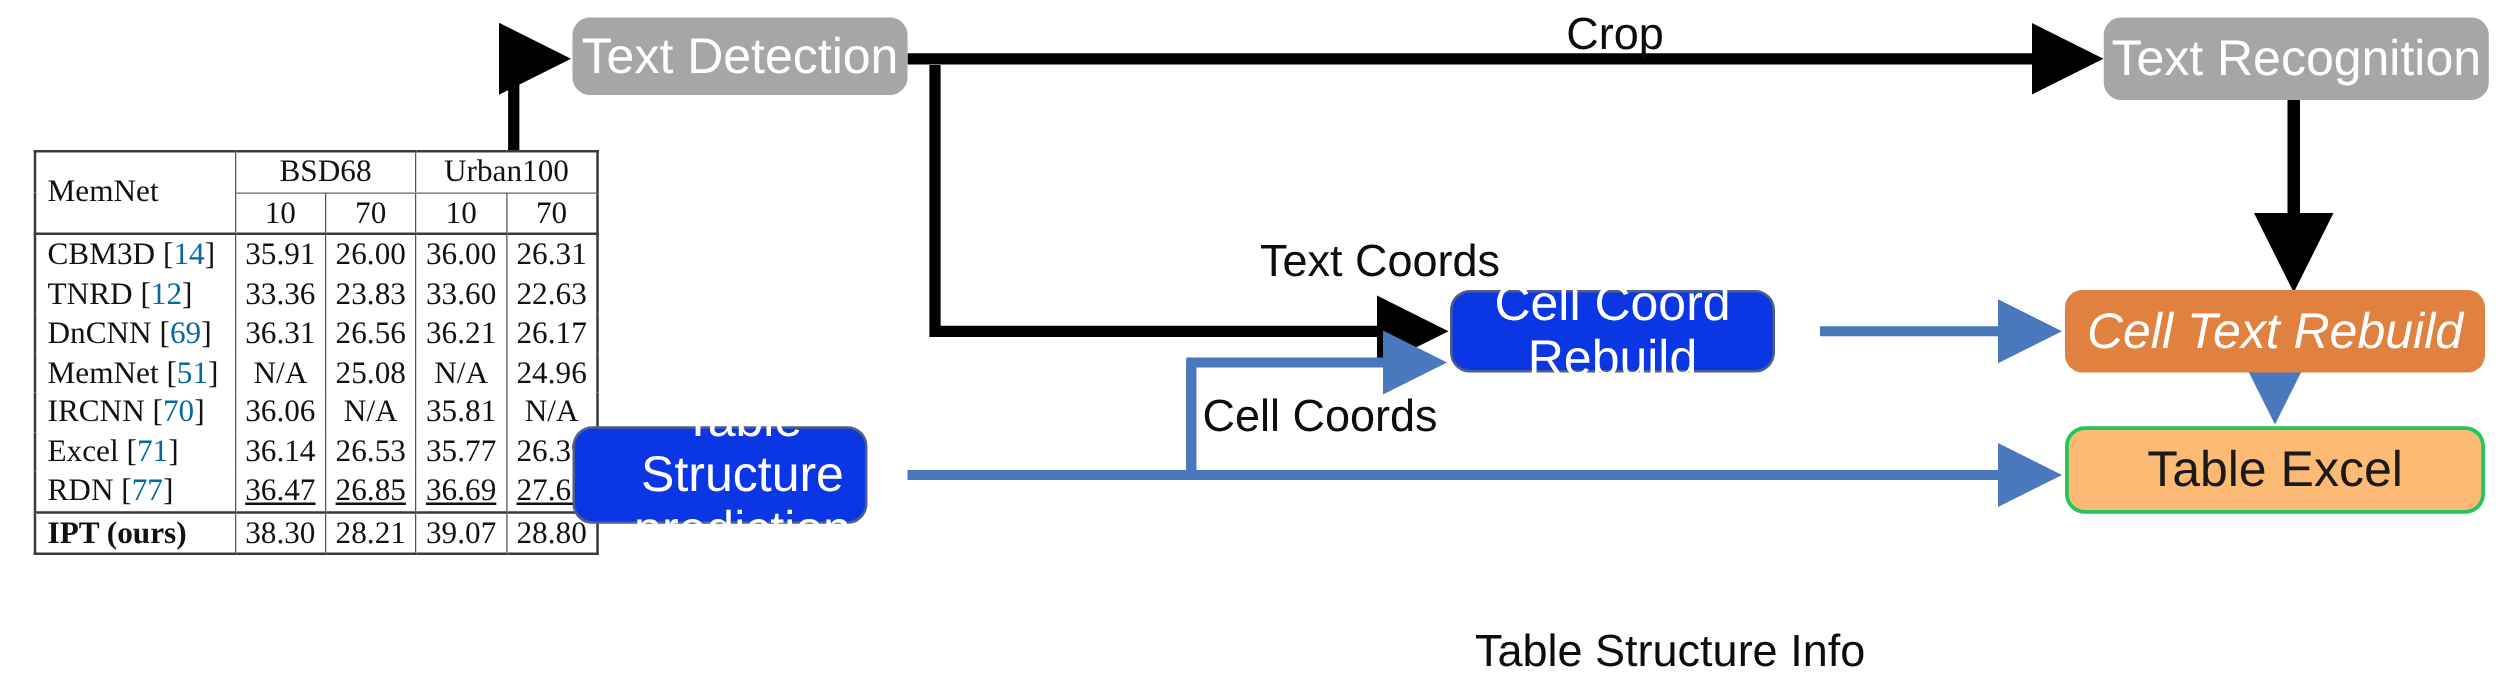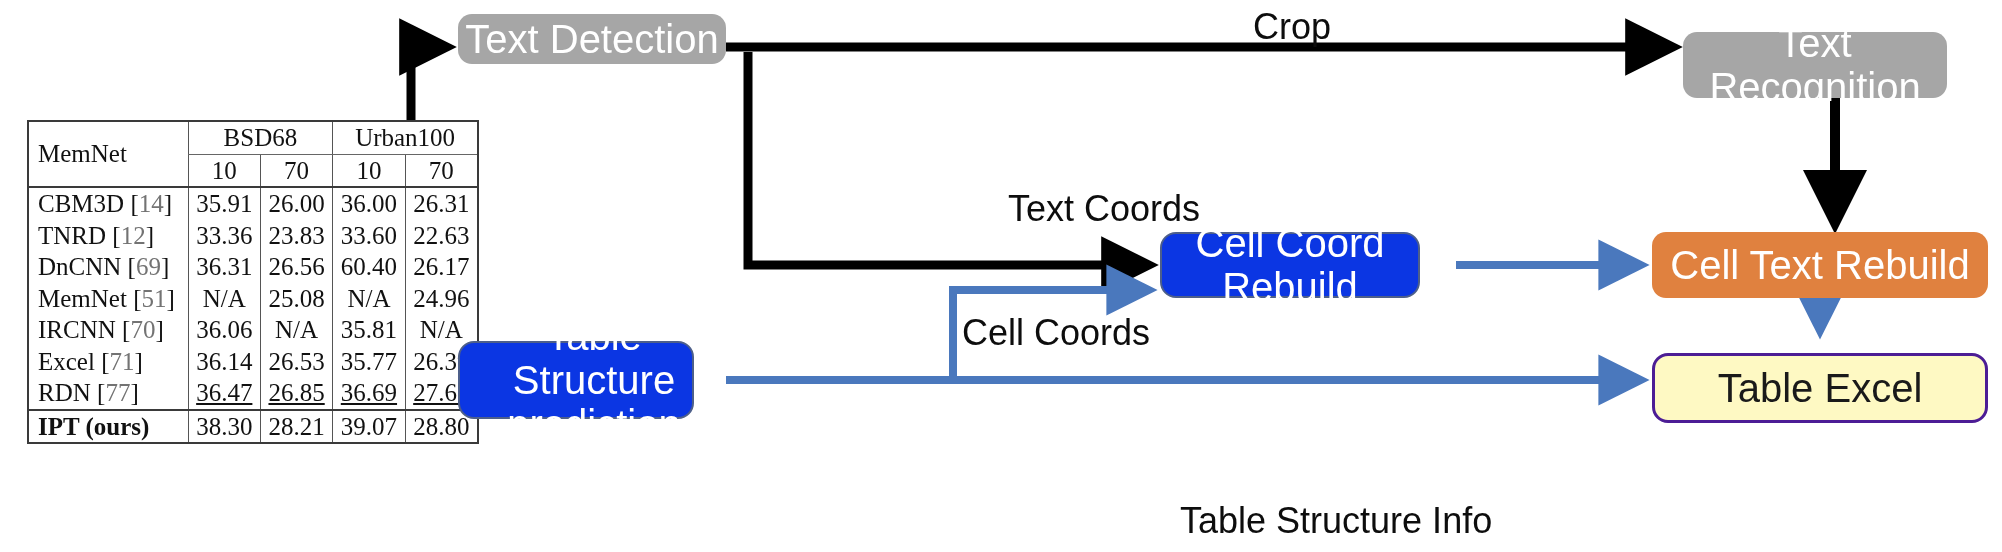--- a/index.html
+++ b/index.html
@@ -53,21 +53,21 @@
   table.psnr .lcell {
     text-align: left;
     padding-left: 9px;
   }
   .ob-top    { border-top: 2px solid #3a3a3a; }
   .ob-bottom { border-bottom: 2px solid #3a3a3a; }
   .ob-left   { border-left: 2px solid #3a3a3a; }
   .ob-right  { border-right: 2px solid #3a3a3a; }
   .ib-left   { border-left: 1.5px solid #555; }
   .thin-bot  { border-bottom: 1.2px solid #666; }
-  .ref { color: #737373; }
+  .ref { color: #0369a1; }
   .bold { font-weight: bold; }
   .uline { text-decoration: underline; }
 
   
   .node {
     position: absolute;
     box-sizing: border-box;
     display: flex;
     align-items: center;
     justify-content: center;
@@ -89,32 +89,32 @@
     color: #ffffff;
     border-radius: 16px;
     border: 2px solid #4d5f8a;
     font-size: 40px;
   }
   .node-orange {
     background: #e0813f;
     color: #ffffff;
     border-radius: 14px;
     font-size: 40px;
+    font-style: italic;
   }
   .node-outline {
-    background: #fef9c3;
+    background: #fdba74;
     color: #1a1a1a;
     border-radius: 16px;
-    border: 3px solid #4c1d95;
-    font-size: 40px;
-    margin-top: 12px;
-  }
-
-  #n-text-detection   { left: 458px;  top: 14px;  width: 268px; height: 50px; }
-  #n-text-recognition { left: 1683px; top: 32px;  width: 264px; height: 66px; }
+    border: 3px solid #22c55e;
+    font-size: 40px;
+  }
+
+  #n-text-detection   { left: 458px;  top: 14px;  width: 268px; height: 62px; }
+  #n-text-recognition { left: 1683px; top: 14px;  width: 308px; height: 66px; }
   #n-cell-coord       { left: 1160px; top: 232px; width: 260px; height: 66px; }
   #n-cell-text        { left: 1652px; top: 232px; width: 336px; height: 66px; }
   #n-table-struct     { left: 458px;  top: 341px; width: 236px; height: 78px; padding-left: 36px; }
   #n-table-excel      { left: 1652px; top: 341px; width: 336px; height: 70px; }
 
   
   .edge-label {
     position: absolute;
     font-family: "Liberation Sans", sans-serif;
     font-size: 36px;
@@ -207,21 +207,21 @@
             <td class="lcell ob-left"><span>TNRD</span> [<span class="ref">12</span>]</td>
             <td class="ib-left">33.36</td>
             <td class="ib-left">23.83</td>
             <td class="ib-left">33.60</td>
             <td class="ib-left ob-right">22.63</td>
           </tr>
           <tr>
             <td class="lcell ob-left"><span>DnCNN</span> [<span class="ref">69</span>]</td>
             <td class="ib-left">36.31</td>
             <td class="ib-left">26.56</td>
-            <td class="ib-left">60.40</td>
+            <td class="ib-left">36.21</td>
             <td class="ib-left ob-right">26.17</td>
           </tr>
           <tr>
             <td class="lcell ob-left"><span>MemNet</span> [<span class="ref">51</span>]</td>
             <td class="ib-left">N/A</td>
             <td class="ib-left">25.08</td>
             <td class="ib-left">N/A</td>
             <td class="ib-left ob-right">24.96</td>
           </tr>
           <tr>

